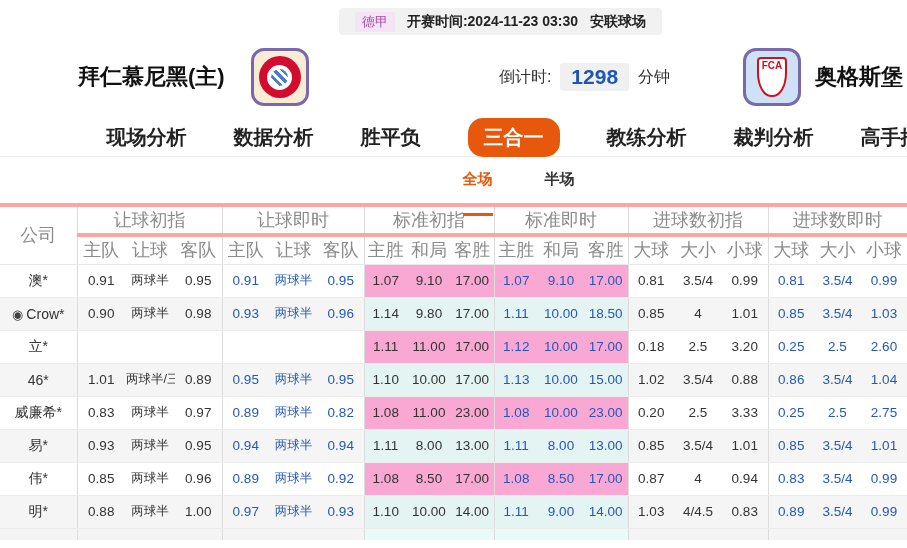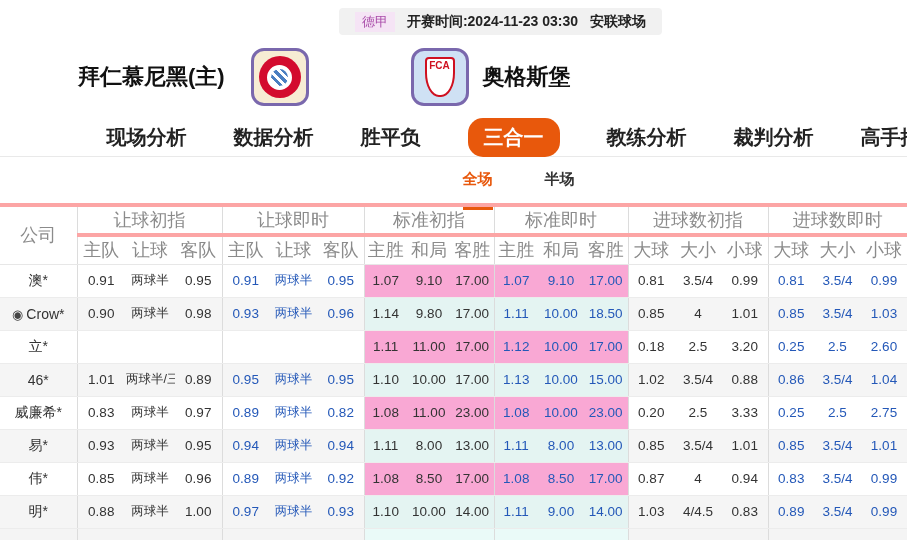--- a/index.html
+++ b/index.html
@@ -40,21 +40,21 @@
   .countdown { position:relative; left:94px; display:flex; align-items:center; gap:9px; font-size:16px; color:#333; white-space:nowrap; }
   .countdown-value { font-size:21px; font-weight:bold; color:#1d56b5; background:#f0f0f0; border-radius:3px; padding:2px 11px; }
   
   .nav-row { height:38px; border-bottom:1px solid #e9e9e9; display:flex; align-items:center;
     justify-content:center; gap:47px; padding-left:140px; font-size:20px; font-weight:bold; color:#222; }
   .nav-item { cursor:pointer; white-space:nowrap; }
   .nav-item.active { background:#e8580c; color:#fff; border-radius:15px; padding:6px 16px; }
   
   .subtab-row { height:46px; display:flex; align-items:flex-start; justify-content:center;
     gap:52px; padding:13px 0 0 130px; font-size:15px; font-weight:bold; color:#333; }
-  .subtab { cursor:pointer; padding-bottom:18px; }
+  .subtab { cursor:pointer; padding-bottom:24px; }
   .subtab.active { color:#e8580c; border-bottom:3px solid #e8580c; }
   
   table { width:907px; border-collapse:collapse; table-layout:fixed; text-align:center; }
   thead th { color:#8b8b8b; font-weight:normal; font-size:18px; height:29px;
     border-top:4px solid #fca5a5; border-bottom:1px solid #e7e7e7; background:#fff;margin-top:36px; }
   td { height:33px; border-bottom:1px solid #ececec; font-size:13.5px; color:#333;
     white-space:nowrap; overflow:hidden; }
   .g-start { border-left:1px solid #dcdcdc; }
   tr.alt td { background:#f5f5f5; }
   td.cyan { background:#f9a8d4; }
@@ -82,20 +82,25 @@
 
 <div class="team-row">
   <div class="team home">
     <span class="team-name">拜仁慕尼黑(主)</span>
     <span class="logo-card home">
       <span class="bayern-logo">
           <span class="bayern-inner"></span>
         </span>
     </span>
   </div>
+  <div class="countdown">
+    <span>倒计时:</span>
+    <span class="countdown-value">1298</span>
+    <span>分钟</span>
+  </div>
   <div class="team away">
     <span class="logo-card away">
       <span class="fca-shield">
         <span class="fca-text">FCA</span>
         <span class="fca-cone"></span>
       </span>
     </span>
     <span class="team-name">奥格斯堡</span>
   </div>
 </div>

